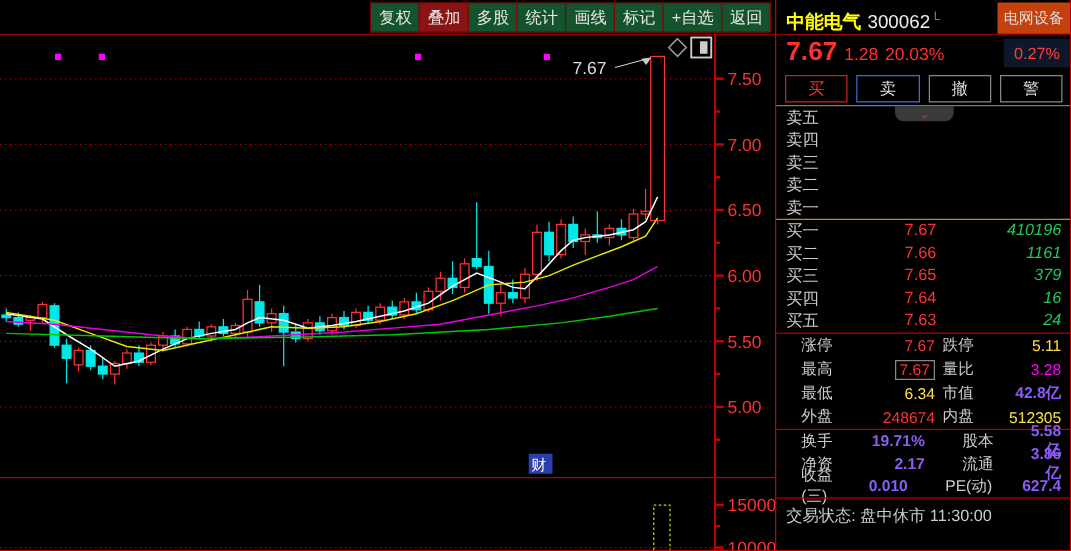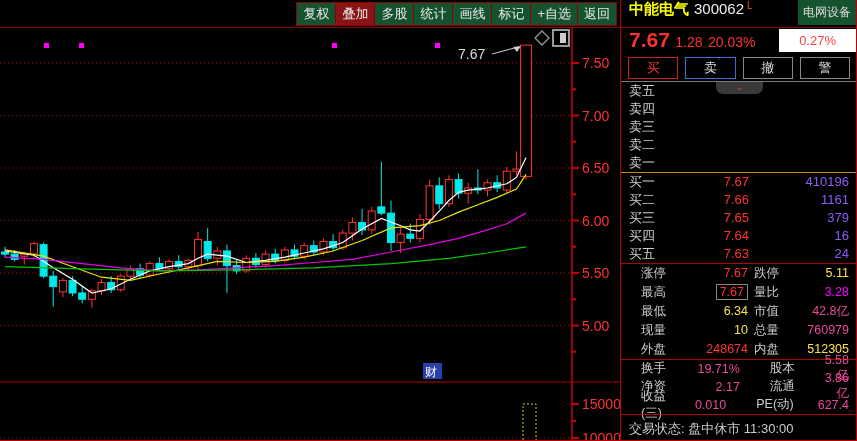--- a/index.html
+++ b/index.html
@@ -10,53 +10,53 @@
   .toolbar{position:absolute;top:2px;right:239px;display:flex;height:24px;}
   .tb-item{border:1px solid #8a0000;color:#e8e8e8;font-size:13px;padding:3px 6px;
            margin-left:-1px;background:#14532d;white-space:nowrap;line-height:16px;cursor:pointer;}
   .tb-item.active{background:#8a1414;}
   .hline-top{position:absolute;left:0;top:27px;width:857px;height:1px;background:#8a0000;}
   
   .chart{position:absolute;left:0;top:28px;width:620px;height:413px;}
   
   .rpanel{position:absolute;left:620px;top:0;width:237px;height:441px;box-sizing:border-box;
           border-left:1px solid #c00000;display:flex;flex-direction:column;}
-  .rp-header{height:27px;display:flex;align-items:flex-start;justify-content:space-between;padding:0 1px 0 8px;}
+  .rp-header{height:27px;display:flex;align-items:flex-end;justify-content:space-between;padding:0 1px 0 8px;}
   .stock-name{color:#ffff00;font-weight:bold;font-size:15px;}
   .stock-code{color:#eeeeee;font-size:15px;margin-left:5px;}
   .flag{color:#ff4040;font-size:10px;vertical-align:top;margin-left:3px;}
-  .sector-badge{background:#14532d;color:#dddddd;font-size:12px;padding:4px 5px;cursor:pointer;margin-left:36px;}
+  .sector-badge{background:#c2410c;color:#dddddd;font-size:12px;padding:4px 5px;cursor:pointer;margin-left:36px;}
   .rp-price{height:30px;display:flex;align-items:center;padding:0 1px 0 8px;justify-content:space-between;}
   .big-price{color:#ff3030;font-weight:bold;font-size:21px;}
   .chg{color:#ff3030;font-size:14px;margin-left:1px;}
-  .pct-badge{background:#ffffff;color:#ff4040;font-size:13px;padding:4px 20px;}
+  .pct-badge{background:#0f172a;color:#ff4040;font-size:13px;padding:4px 8px;}
   .rp-btns{height:27px;display:flex;gap:7px;padding:0 7px;align-items:center;}
   .tbtn{flex:1;height:20px;border:1px solid #888;color:#dddddd;font-size:13px;background:#000;
         display:flex;align-items:center;justify-content:center;cursor:pointer;}
   .tbtn.buy{border-color:#cc2020;color:#ff3333;}
   .tbtn.sell{border-color:#3a6fd8;}
   .sep{height:1px;background:#b00000;}
   .sep.gray{background:#7a7a7a;}
   .sep.orange{background:#c8861e;}
   .rp-asks{position:relative;}
-  .ob-row{display:flex;height:18px;align-items:center;font-size:13px;padding:0 8px;}
+  .ob-row{display:flex;height:18px;align-items:flex-start;font-size:13px;padding:0 8px;}
   .ob-label{color:#cccccc;width:44px;}
   .ob-price{color:#ff3333;width:76px;text-align:right;}
-  .ob-vol{flex:1;text-align:right;color:#8b5cf6;}
+  .ob-vol{flex:1;text-align:right;color:#22c55e;font-style:italic;}
   .chev-pill{position:absolute;top:0;left:95px;width:47px;height:12px;background:#3a3a3a;
              border-radius:0 0 7px 7px;color:#ff3333;font-size:9px;line-height:9px;
              display:flex;align-items:center;justify-content:center;cursor:pointer;}
   .stats-row{display:flex;height:19px;align-items:center;font-size:12.5px;padding:0 8px;}
   .fund .stats-row{height:18px;gap:24px;}
   .st-label{color:#cccccc;width:44px;margin-left:12px;}
   .st-val-l{width:63px;text-align:right;}
   .st-label2{color:#cccccc;width:44px;margin-left:6px;}
   .st-val-r{flex:1;text-align:right;}
   .c-red{color:#ff3333;} .c-green{color:#fde047;} .c-magenta{color:#ff00ff;}
-  .c-white{color:#ec4899;}
+  .c-white{color:#8b5cf6;font-weight:bold;}
   .boxed{border:1px solid #888;padding:0 3px;}
   .status-bar{height:22px;padding:5px 0 0 8px;color:#cccccc;font-size:13px;overflow:hidden;white-space:nowrap;}
 </style>
 </head>
 <body>
 
 <div class="app">
 
   <div class="toolbar" id="toolbar">
       <div class="tb-item">复权</div>
@@ -344,26 +344,20 @@
           <span class="st-label2">量比</span>
           <span class="st-val-r c-magenta">3.28</span>
         </div>
         <div class="stats-row">
           <span class="st-label">最低</span>
           <span class="st-val-l c-green">6.34</span>
           <span class="st-label2">市值</span>
           <span class="st-val-r c-white">42.8亿</span>
         </div>
         <div class="stats-row">
-          <span class="st-label">现量</span>
-          <span class="st-val-l c-green">10</span>
-          <span class="st-label2">总量</span>
-          <span class="st-val-r c-white">760979</span>
-        </div>
-        <div class="stats-row">
           <span class="st-label">外盘</span>
           <span class="st-val-l c-red">248674</span>
           <span class="st-label2">内盘</span>
           <span class="st-val-r c-green">512305</span>
         </div>
       </div>
     <div class="sep"></div>
     <div id="fund-stats" class="fund">
         <div class="stats-row">
           <span class="st-label">换手</span>

